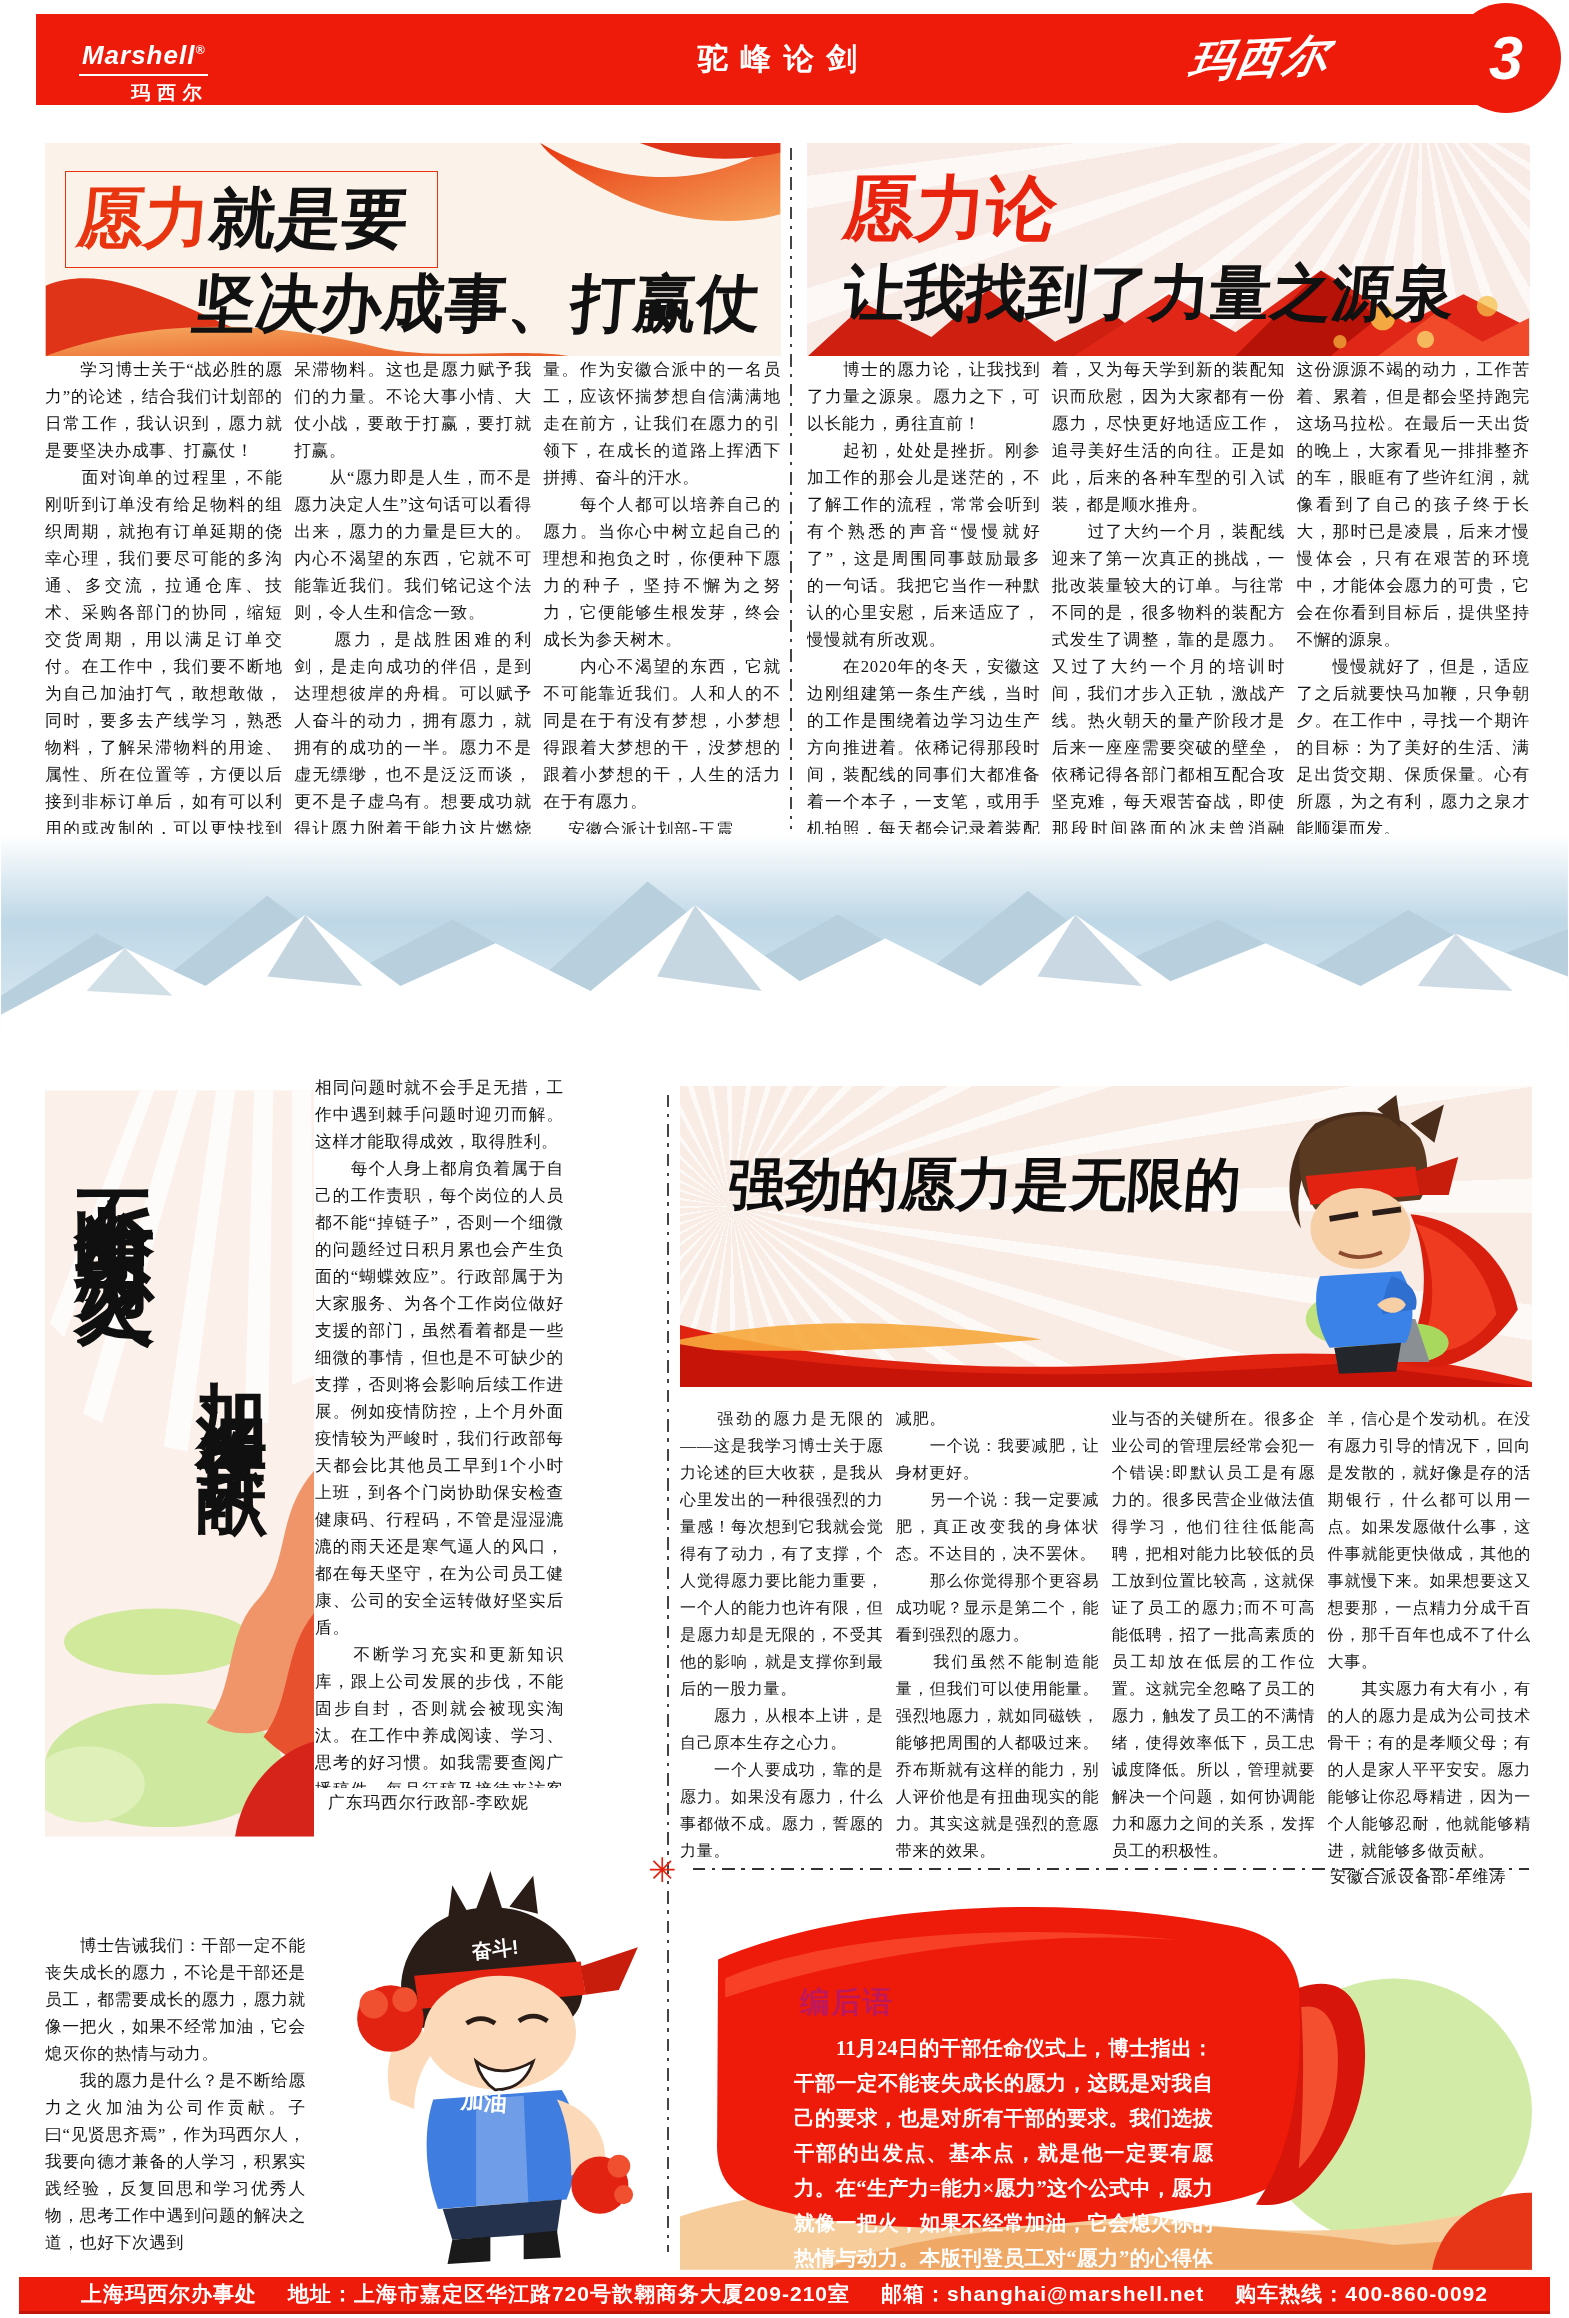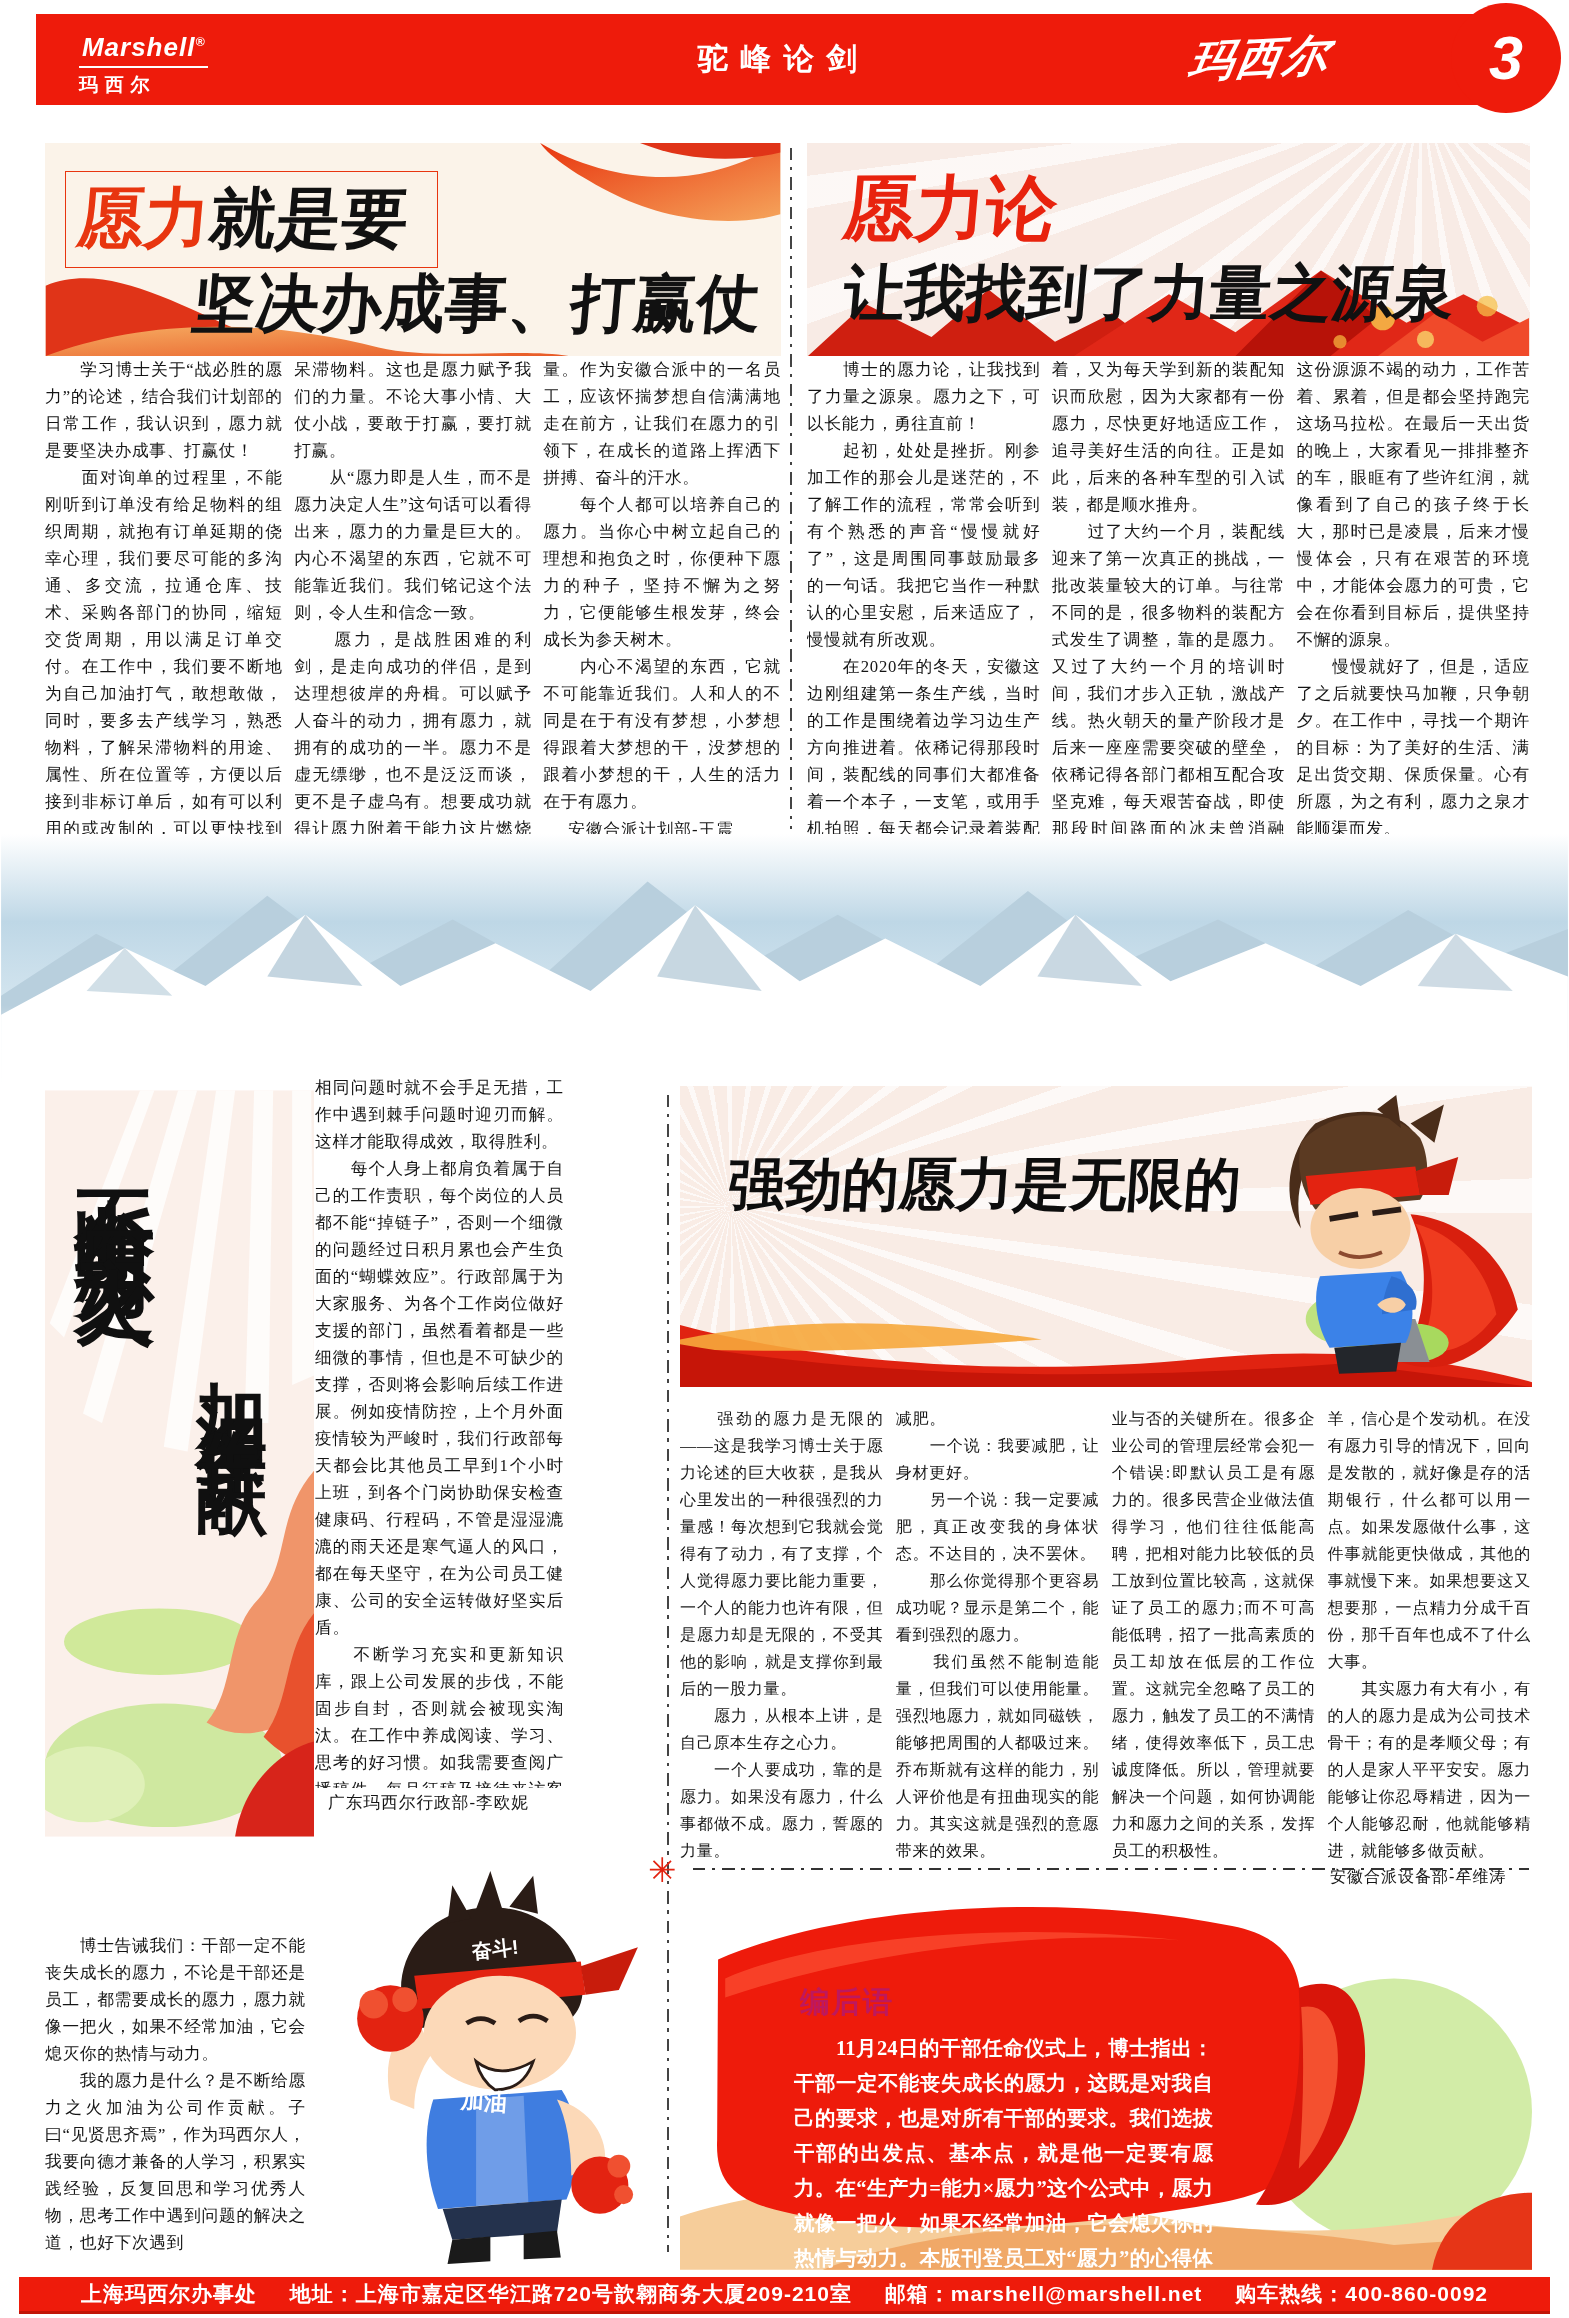--- a/index.html
+++ b/index.html
@@ -1,20 +1,20 @@
 <!DOCTYPE html>
 <html style="font-size:7.6px"><head>
 <meta charset="utf-8">
 <style>
   html,body{margin:0;padding:0;background:#ffffff;}
   .page{position:relative;width:1569px;height:2319px;background:#ffffff;overflow:hidden;
         font-family:"Liberation Sans",sans-serif;}
   
   .header-bar{position:absolute;left:36px;top:14.3px;width:1495px;height:91px;background:#ee1b0b;}
-  .logo{position:absolute;left:43px;top:18px;color:#fff;text-align:left;}
+  .logo{position:absolute;left:43px;top:26px;color:#fff;text-align:right;}
   .logo-en{font-size:26px;font-weight:700;font-style:italic;letter-spacing:1px;border-bottom:2.9px double #fff;padding:0 2.9px 2.9px;}
   .logo-reg{font-size:12.4px;vertical-align:super;}
   .logo-cn{font-size:19px;font-weight:700;letter-spacing:6.7px;margin-top:3.8px;}
   .masthead{position:absolute;left:0;right:0;top:25px;text-align:center;color:#fff;font-size:30.5px;font-weight:900;letter-spacing:12.4px;}
   .brand-script{position:absolute;right:200px;top:14.3px;color:#fff;font-size:44px;font-weight:900;font-style:italic;
                 font-family:"Liberation Serif",serif;transform:skewX(-12deg) rotate(-3deg);letter-spacing:2.9px;}
   .page-circle{position:absolute;left:1451px;top:2.9px;width:110px;height:110px;border-radius:50%;background:#ee1b0b;
                display:flex;align-items:center;justify-content:center;}
   .page-num{color:#fff;font-size:61px;font-weight:900;font-style:italic;}
   
@@ -305,18 +305,18 @@
       <path d="M1305,260 C1360,250 1380,300 1382,360 C1385,460 1350,550 1300,600 C1310,480 1312,360 1305,260 Z" fill="#f4502f"></path>
       <path d="M95,200 C300,110 700,80 1050,120 C800,100 420,130 95,240 Z" fill="#ff5a3a" opacity="0.6"></path>
     </svg>
     <div class="ps-title">编后语</div>
     <div class="ps-body">　　11月24日的干部任命仪式上，博士指出：干部一定不能丧失成长的愿力，这既是对我自己的要求，也是对所有干部的要求。我们选拔干部的出发点、基本点，就是他一定要有愿力。在“生产力=能力×愿力”这个公式中，愿力就像一把火，如果不经常加油，它会熄灭你的热情与动力。本版刊登员工对“愿力”的心得体会文章。</div>
   </div>
 
   <div class="footer-bar">
     <span>上海玛西尔办事处</span>
     <span>地址：上海市嘉定区华江路720号歆翱商务大厦209-210室</span>
-    <span>邮箱：marshell@marshell.net</span>
+    <span>邮箱：shanghai@marshell.net</span>
     <span>购车热线：400-860-0092</span>
   </div>
 
 </div>
 
 
 </body></html>

